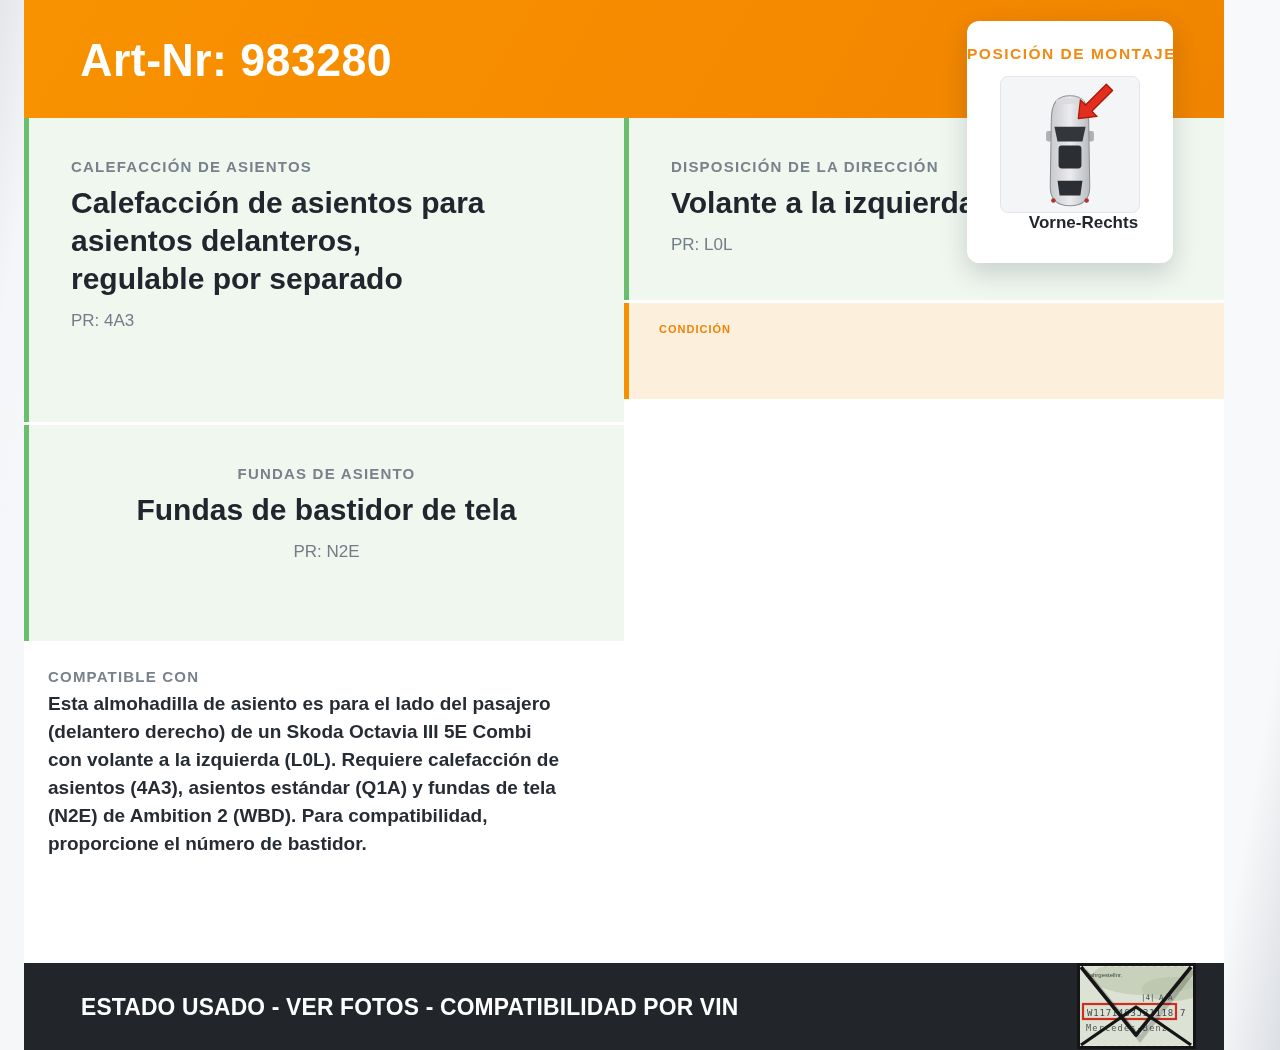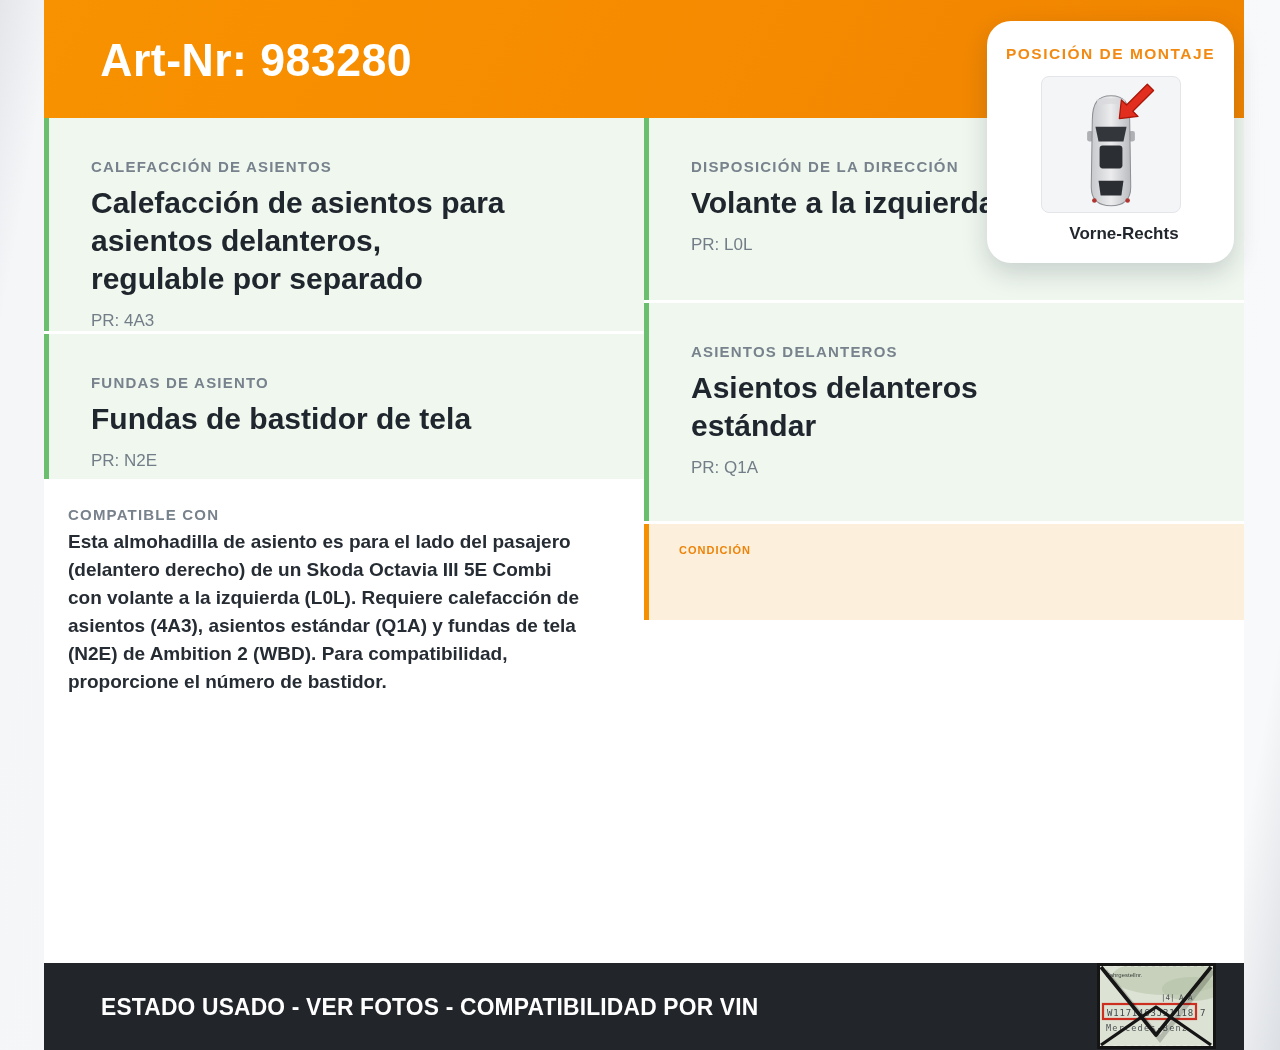--- a/index.html
+++ b/index.html
@@ -2,38 +2,38 @@
 <html><head>
 <meta charset="utf-8">
 <style>
   * { margin:0; padding:0; box-sizing:border-box; }
   html,body { width:1280px; height:1050px; }
   body {
     font-family:"Liberation Sans","DejaVu Sans",sans-serif;
     background:linear-gradient(100deg,#e4e6ea 0%,#f5f6f8 4%,#f8f9fa 95%,#dcdfe4 100%);
     position:relative; overflow:hidden;
   }
-  .page { position:absolute; left:44px; top:0; width:1200px; height:1050px; background:#4d7c0f; }
+  .page { position:absolute; left:24px; top:0; width:1200px; height:1050px; background:#4d7c0f; }
 
   
   .header { height:118px; background:linear-gradient(120deg,#f89200 0%,#f68a00 55%,#ef8400 100%); }
   .header h1 {
     padding:33px 0 0 58px; font-size:46px; font-weight:800; color:#ffffff;
     letter-spacing:.5px; transform:scaleX(.97); transform-origin:left center; white-space:nowrap;
   }
 
   
   .columns { display:flex; width:1200px; height:845px; background:#ffffff; }
   .col { width:600px; display:flex; flex-direction:column; background:#ffffff; }
 
   .spec-card {
     background:#eff7ef; border-left:5px solid #6abf6e;
     padding:40px 42px 0 42px; margin-bottom:3px;
   }
-  .card-l1 { height:213px; } .card-l2 { height:145px; } .card-l3 { height:178px; }
+  .card-l1 { height:304px; } .card-l2 { height:216px;text-align:center; } .card-l3 { height:178px; }
   .card-r1 { height:182px; } .card-r2 { height:218px; }
 
   .spec-label { font-size:15px; font-weight:700; color:#78828c; letter-spacing:1.2px; white-space:nowrap; }
   .spec-title { margin-top:9px; font-size:30px; line-height:38px; font-weight:700; color:#20262d; white-space:pre-line; }
   .spec-pr { margin-top:13px; font-size:17px; font-weight:400; color:#737d87; }
 
   .compatible-card { background:#ffffff; height:216px; padding:24px 34px 0 24px; }
   .compatible-text { margin-top:5px; font-size:19px; line-height:28px; font-weight:700; color:#262c33; white-space:pre-line; }
 
   .condition-card { background:#fcefdb; border-left:5px solid #f59000; height:96px; padding:20px 30px 0 30px; margin-bottom:0; }
@@ -45,30 +45,30 @@
   
   .footer { position:absolute; left:0; top:963px; width:1200px; height:87px; background:#22262b; }
   .footer-text {
     position:absolute; left:57px; top:50%; transform:translateY(-50%) scaleX(.95); transform-origin:left center;
     color:#ffffff; font-size:24px; font-weight:700; letter-spacing:.2px; white-space:nowrap;
   }
   .vin-doc { position:absolute; right:28px; top:0; width:119px; height:86px; }
 
   
   .montage-card {
-    position:absolute; left:943px; top:21px; width:247px; height:242px;
-    background:#ffffff; border-radius:24px; box-shadow:0 10px 26px rgba(30,35,50,.18);
+    position:absolute; left:943px; top:21px; width:206px; height:242px;
+    background:#ffffff; border-radius:12px; box-shadow:0 10px 26px rgba(30,35,50,.18);
     z-index:5; text-align:center;
   }
   .montage-label { margin-top:24px; font-size:15.5px; font-weight:700; color:#f28a12; letter-spacing:1.5px; white-space:nowrap; }
   .montage-imgbox {
     width:140px; height:137px; margin:13px auto 0; background:#f4f5f7;
     border:1px solid #e3e5ea; border-radius:8px; position:relative; overflow:hidden;
   }
-  .montage-position { margin-top:11px; font-size:17px; font-weight:700; color:#22272e;padding-left:27px; }
+  .montage-position { font-size:17px; font-weight:700; color:#22272e;padding-left:27px; }
 </style>
 </head>
 <body>
 
 <div class="page">
 
   <div class="header">
     <h1>Art-Nr: 983280</h1>
   </div>
 
@@ -96,26 +96,20 @@
 (N2E) de Ambition 2 (WBD). Para compatibilidad,
 proporcione el número de bastidor.</div>
       </div>
     </div>
 
     <div class="col">
       <div class="spec-card card-r1">
         <div class="spec-label">DISPOSICIÓN DE LA DIRECCIÓN</div>
         <div class="spec-title">Volante a la izquierda</div>
         <div class="spec-pr">PR: L0L</div>
-      </div>
-      <div class="spec-card card-r2">
-        <div class="spec-label">ASIENTOS DELANTEROS</div>
-        <div class="spec-title">Asientos delanteros
-estándar</div>
-        <div class="spec-pr">PR: Q1A</div>
       </div>
       <div class="spec-card condition-card">
         <div class="condition-label">CONDICIÓN</div>
       </div>
       <div class="right-filler"></div>
     </div>
 
   </div>
 
   <div class="footer">

